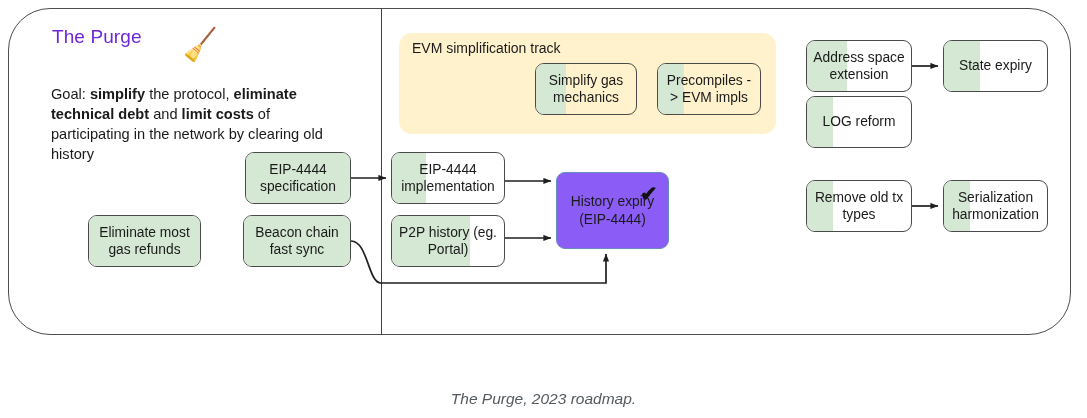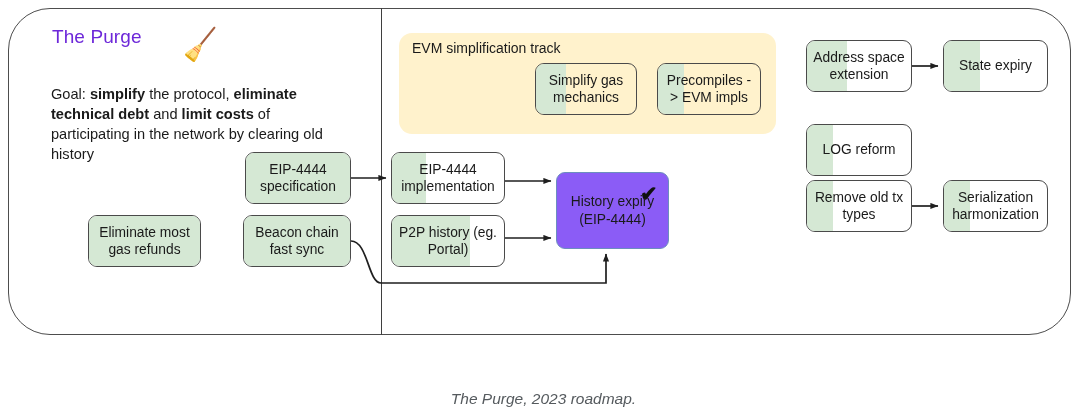--- a/index.html
+++ b/index.html
@@ -99,21 +99,21 @@
   <div class="check" style="left:640px;top:183px;">✔</div>
 
   <div class="node" style="left:806px;top:40px;width:106px;height:52px;">
     <span class="fill" id="fill-r0" style="width: 38%; background: rgb(213, 232, 212);"></span>
     <span class="lbl">Address space extension</span>
   </div>
   <div class="node" style="left:943px;top:40px;width:105px;height:52px;">
     <span class="fill" id="fill-r1" style="width: 35%; background: rgb(213, 232, 212);"></span>
     <span class="lbl">State expiry</span>
   </div>
-  <div class="node" style="left:806px;top:124px;width:106px;height:52px;">
+  <div class="node" style="left:806px;top:96px;width:106px;height:52px;">
     <span class="fill" id="fill-r2" style="width: 25%; background: rgb(213, 232, 212);"></span>
     <span class="lbl">LOG reform</span>
   </div>
   <div class="node" style="left:806px;top:180px;width:106px;height:52px;">
     <span class="fill" id="fill-r3" style="width: 25%; background: rgb(213, 232, 212);"></span>
     <span class="lbl">Remove old tx types</span>
   </div>
   <div class="node" style="left:943px;top:180px;width:105px;height:52px;">
     <span class="fill" id="fill-r4" style="width: 25%; background: rgb(213, 232, 212);"></span>
     <span class="lbl">Serialization harmonization</span>

